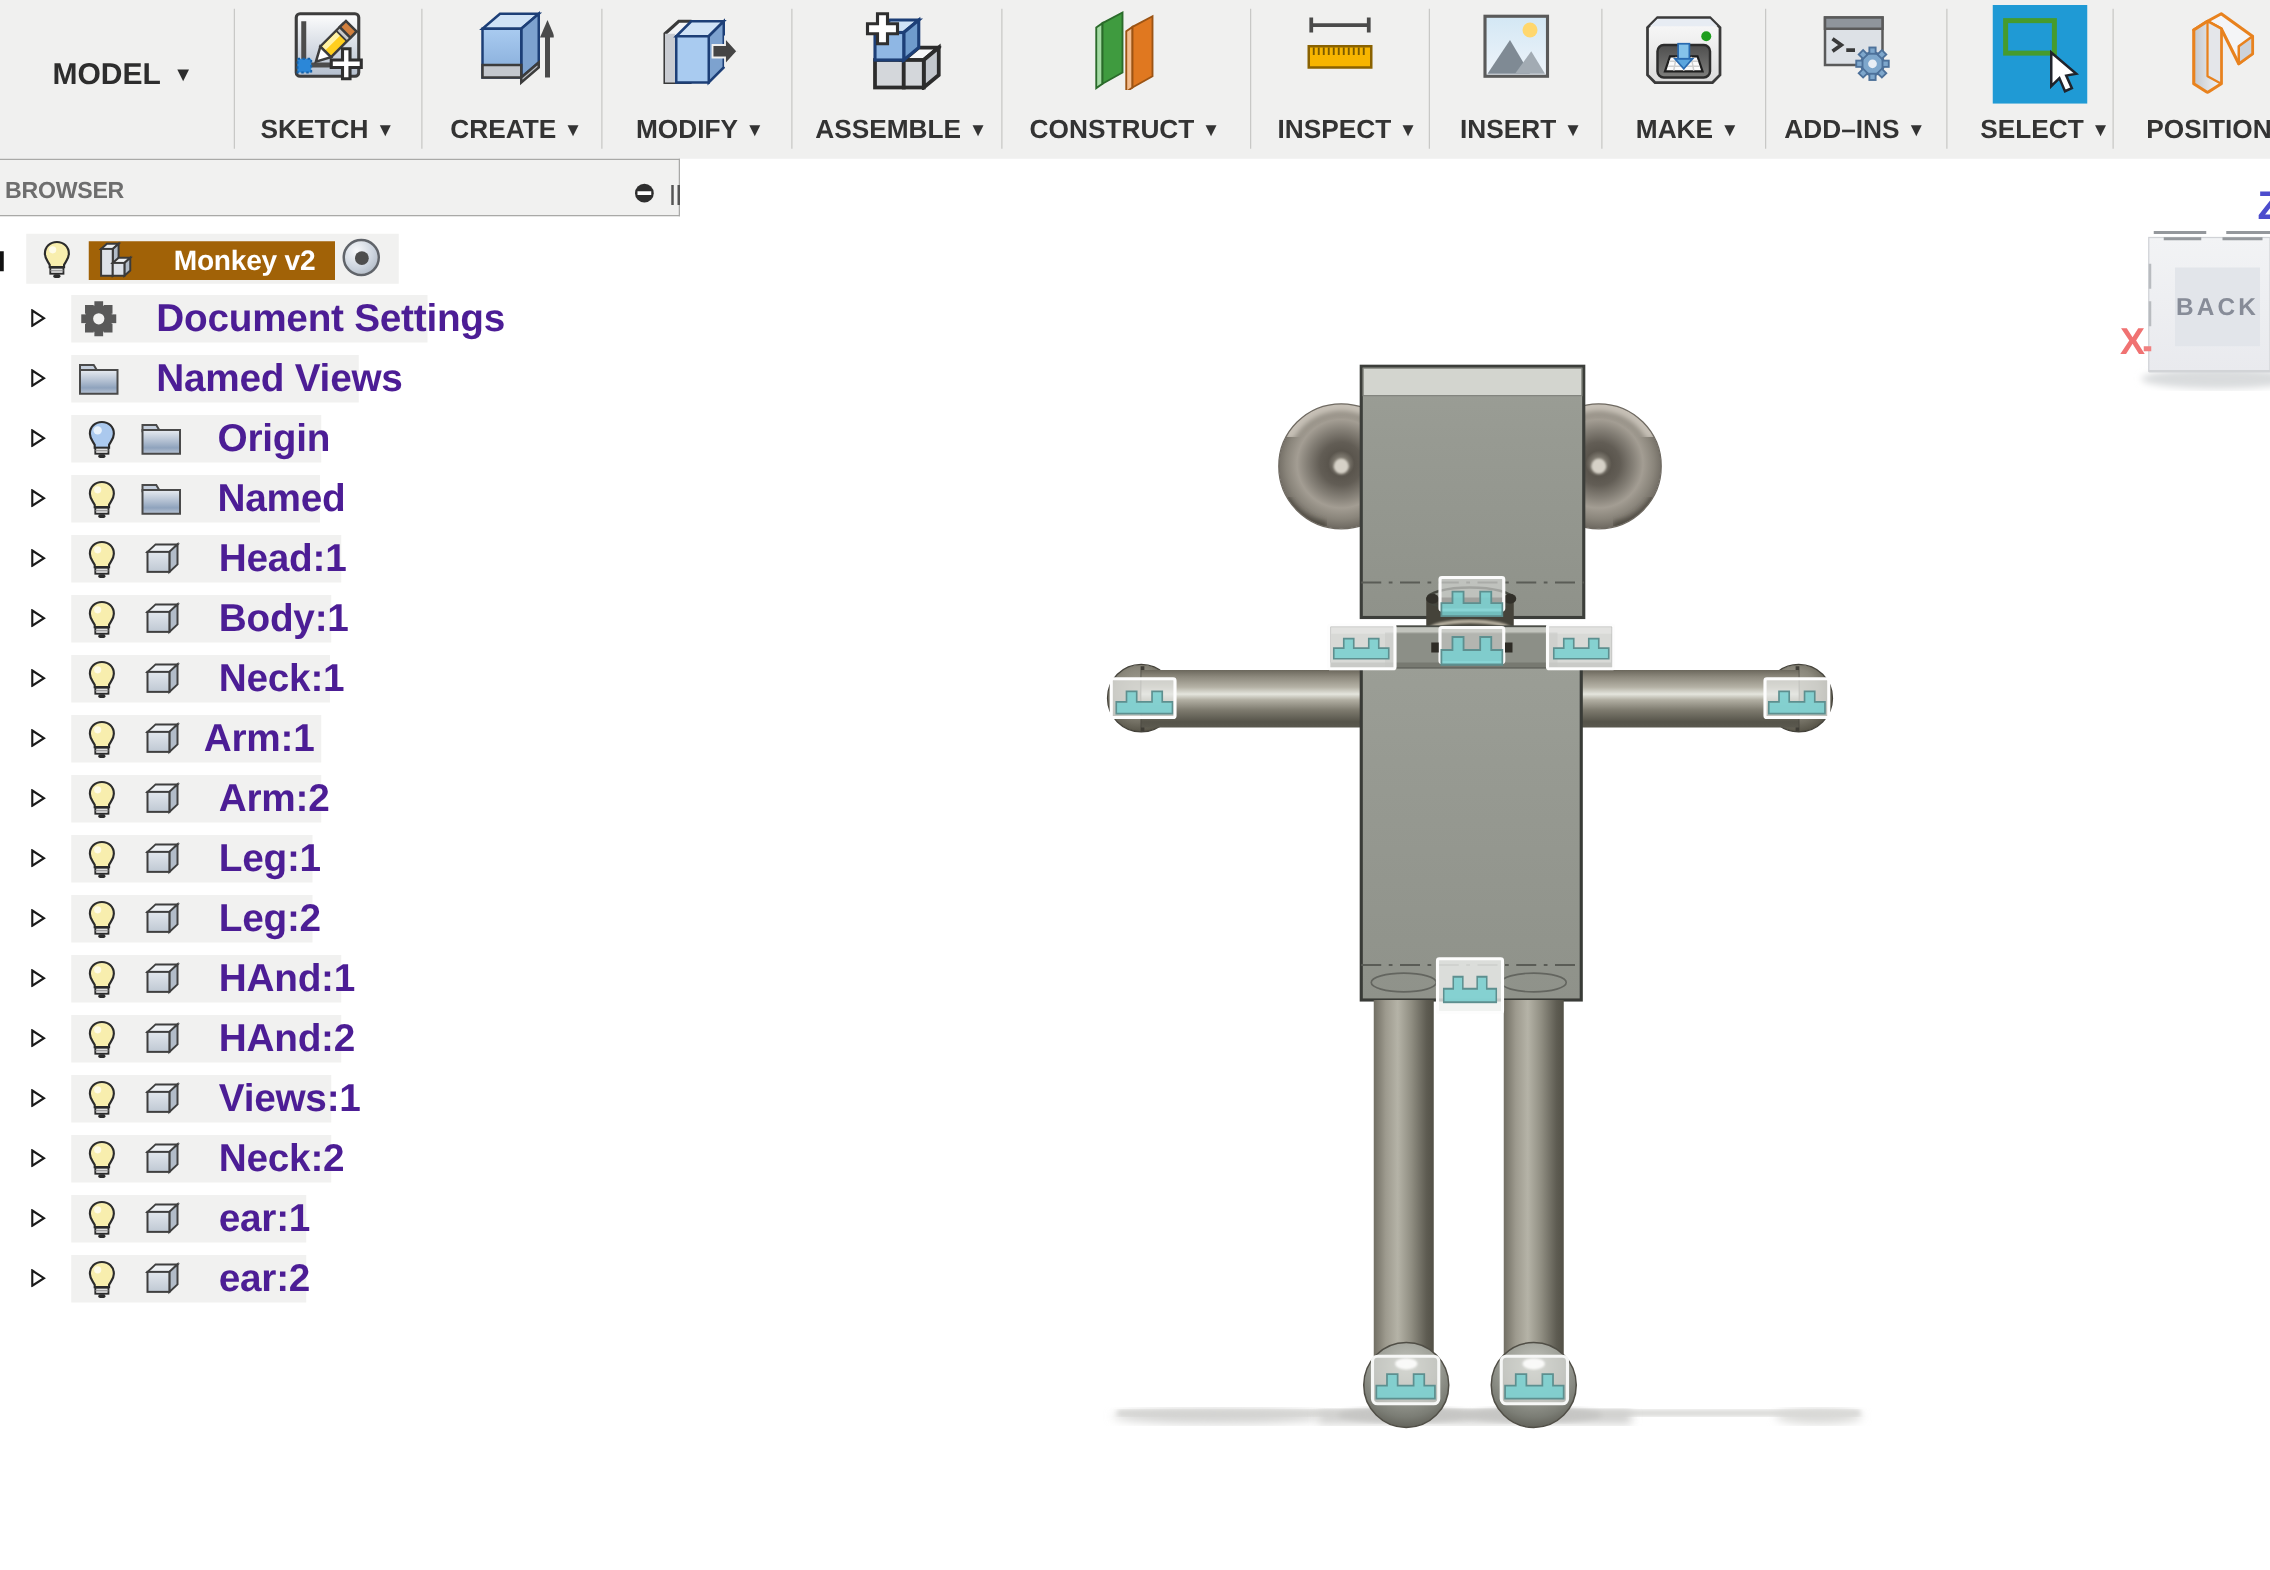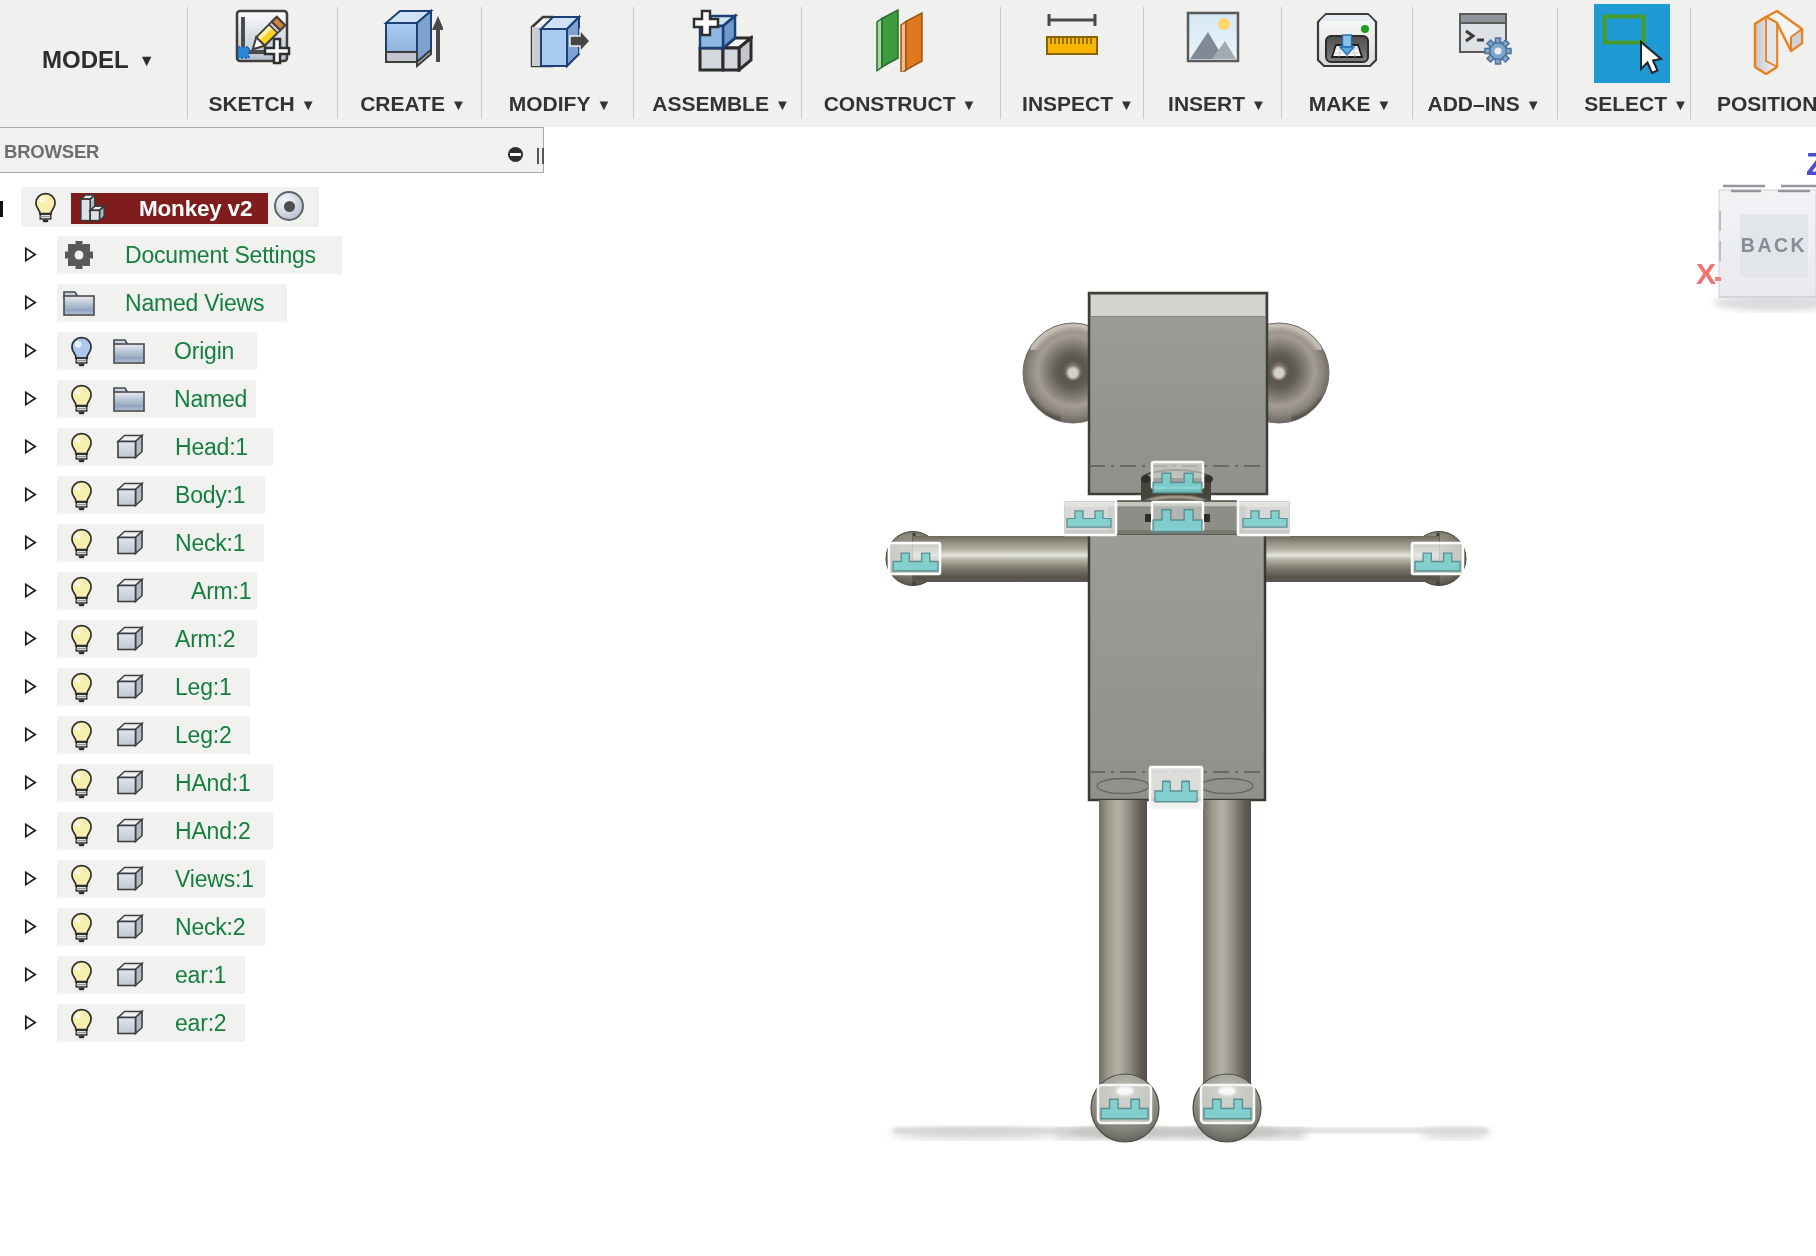--- a/index.html
+++ b/index.html
@@ -25,25 +25,25 @@
   #bheader .mincirc { position:absolute; left:508px; top:19px; width:15px; height:15px;
     border-radius:50%; background:#2e2e2e; }
   #bheader .mincirc:after { content:""; position:absolute; left:2px; top:6px; width:11px; height:3px; background:#fff; }
   #bheader .grip { position:absolute; left:537px; top:20px; width:7px; height:16px;
     border-left:2px solid #555; border-right:2px solid #555; }
 
   .trow { position:absolute; left:0; height:38px; }
   .trow .bg { position:absolute; left:57px; top:0; height:38px; background:#f1f1f0; }
   .tri-exp { position:absolute; left:24px; width:13px; height:15px; }
   .rowicon { position:absolute; }
-  .rowtxt { position:absolute; top:0 !important; font-size:23px; font-weight:normal; color:#15803d;
+  .rowtxt { position:absolute; top:0 !important; font-size:31px; font-weight:bold; color:#4c1d95;
     white-space:nowrap; line-height:38px; letter-spacing:-0.2px; }
 
   #rootrow { position:absolute; left:21px; top:187px; width:298px; height:40px; background:#f1f1f0; }
-  #rootsel { position:absolute; left:50px; top:6px; width:197px; height:31px; background:#7f1d1d; }
+  #rootsel { position:absolute; left:50px; top:6px; width:197px; height:31px; background:#a16207; }
   #rootsel .rtxt { position:absolute; left:68px; top:0; font-size:22.5px; font-weight:bold; color:#fff;
     line-height:31px; letter-spacing:-0.2px; }
   #radio { position:absolute; left:253px; top:4px; width:30px; height:30px; border-radius:50%;
     background:radial-gradient(circle at 35% 30%, #f8f9fb 0%, #ccd4de 55%, #a3adb9 100%);
     border:2px solid #60646a; }
   #radio:after { content:""; position:absolute; left:8px; top:8px; width:11px; height:11px;
     border-radius:50%; background:#4e4e4e; }
   #rootnub { position:absolute; left:0; top:201px; width:3px; height:16px; background:#111; }
 
   
@@ -409,21 +409,21 @@
       <div class="bg" style="width:200px"></div>
       <svg class="tri-exp" style="top:11px" width="13" height="16">
           <use href="#triexp"></use>
         </svg>
       <svg class="rowicon" style="left:70px;top:4px" width="23" height="31">
           <use href="#bulb"></use>
         </svg>
       <svg class="rowicon" style="left:114px;top:4px" width="30" height="30">
           <use href="#cube"></use>
         </svg>
-      <div class="rowtxt" style="left:191px;top:4px">Arm:1</div>
+      <div class="rowtxt" style="left:163px;top:4px">Arm:1</div>
     </div>
     <div class="trow" style="top:620px">
       <div class="bg" style="width:200px"></div>
       <svg class="tri-exp" style="top:11px" width="13" height="16">
           <use href="#triexp"></use>
         </svg>
       <svg class="rowicon" style="left:70px;top:4px" width="23" height="31">
           <use href="#bulb"></use>
         </svg>
       <svg class="rowicon" style="left:114px;top:4px" width="30" height="30">

